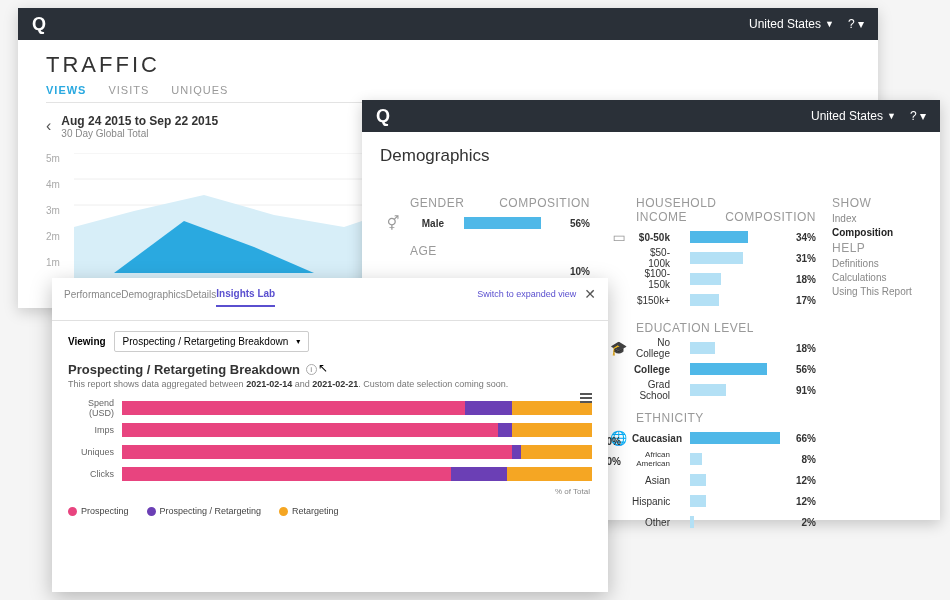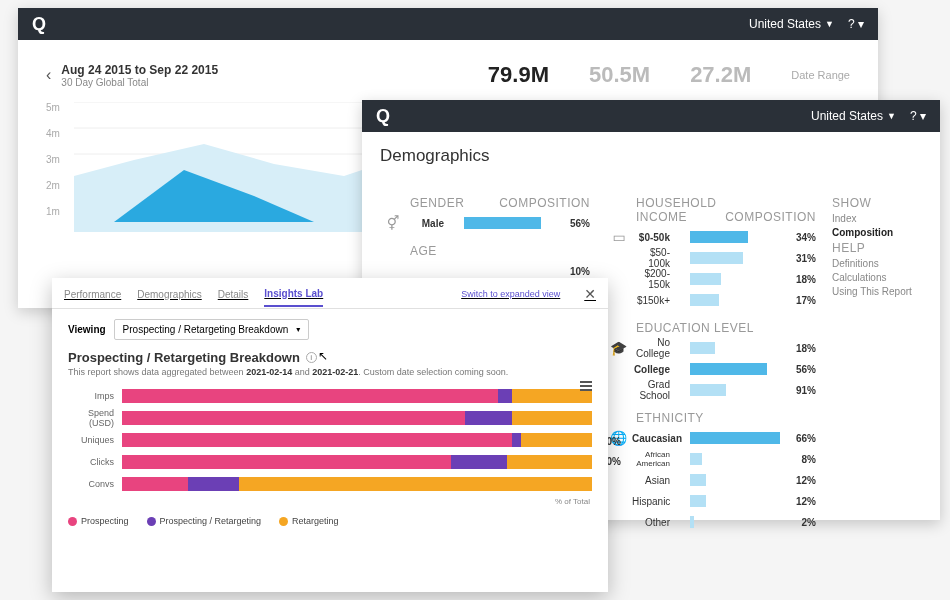--- a/index.html
+++ b/index.html
@@ -53,21 +53,21 @@
 .bar-row .pct { width: 30px; font-size: 10px; font-weight: 700; color: #333; text-align: right; }
 .demo-group { margin-bottom: 12px; }
 .side-links { font-size: 10px; color: #888; }
 .side-links .hd { font-size: 12px; letter-spacing: .5px; color: #999; margin: 0 0 3px; }
 .side-links div { margin-bottom: 3px; cursor: pointer; }
 .side-links .sel { color: #222; font-weight: 700; }
 .stray-pct { position: absolute; font-size: 10px; font-weight: 700; color: #333; }
 
 
 .win-lab { position: absolute; left: 52px; top: 278px; width: 556px; height: 314px; background: #fff; box-shadow: 0 6px 20px rgba(0,0,0,.25); }
-.lab-tabs { display: flex; border-bottom: 1px solid #e0e0e0; font-size: 10px; padding: 8px 12px 0; gap: 16px; align-items: center; text-decoration: underline; }
+.lab-tabs { display: flex; border-bottom: 1px solid #e0e0e0; font-size: 10px; padding: 8px 12px 12px; gap: 0; align-items: center; }
 .lab-tabs span { color: #888; padding-bottom: 6px; cursor: pointer; }
 .lab-tabs .active { color: #5a4fcf; border-bottom: 2px solid #5a4fcf; font-weight: 600; }
 .lab-tabs .spacer { flex: 1; }
 .lab-tabs .switch { color: #5a4fcf; font-size: 9px; cursor: pointer; }
 .lab-tabs .close { font-size: 14px; color: #555; cursor: pointer; margin-left: 8px; }
 
 .lab-body { padding: 10px 16px; }
 .viewing-row { display: flex; align-items: center; gap: 8px; font-size: 10px; margin-bottom: 10px; position: relative;}
 .viewing-row .lbl { font-weight: 700; }
 .viewing-row .dd { border: 1px solid #ccc; padding: 4px 8px; border-radius: 2px; cursor: pointer; display: flex; align-items: center; gap: 8px; }
@@ -100,20 +100,26 @@
   <div class="topbar">
     <span class="logo-q">Q</span>
     <span class="topbar-spacer"></span>
     <span class="locale">
         <span>United States</span>
         <span class="caret">▼</span>
       </span>
     <span class="help-q"><span>?</span> ▾</span>
   </div>
   <div class="traffic-body">
+    <div class="traffic-title">TRAFFIC</div>
+    <div class="tabs">
+      <span class="active">VIEWS</span>
+      <span>VISITS</span>
+      <span>UNIQUES</span>
+    </div>
     <div class="traffic-row2">
       <div class="date-nav">
         <span class="chev">‹</span>
         <div class="date-block">
           <div class="main">Aug 24 2015 to Sep 22 2015</div>
           <div class="sub">30 Day Global Total</div>
         </div>
       </div>
       <div class="metrics">
         <span class="m1">79.9M</span>
@@ -237,21 +243,21 @@
         <div class="bar-row">
             <span class="icon-slot"></span>
             <span class="label">$50-100k</span>
             <div class="bar-track">
               <div class="bar-fill light" style="width:55%"></div>
             </div>
             <span class="pct">31%</span>
           </div>
         <div class="bar-row">
             <span class="icon-slot"></span>
-            <span class="label">$200-150k</span>
+            <span class="label">$100-150k</span>
             <div class="bar-track">
               <div class="bar-fill light" style="width:32%"></div>
             </div>
             <span class="pct">18%</span>
           </div>
         <div class="bar-row">
             <span class="icon-slot"></span>
             <span class="label">$150k+</span>
             <div class="bar-track">
               <div class="bar-fill light" style="width:30%"></div>
@@ -377,59 +383,51 @@
       <span>This report shows data aggregated between </span><b>2021-02-14</b><span> and </span><b>2021-02-21</b><span>. Custom date selection coming soon.</span>
     </div>
 
     <div class="stack-chart">
       <div class="hamburger">
           <div></div>
           <div></div>
           <div></div>
         </div>
       <div class="stack-row">
+          <span class="ylab">Spend (USD)</span>
+          <div class="track">
+            <div class="seg-pink" style="width:73%"></div>
+            <div class="seg-purple" style="width:10%"></div>
+            <div class="seg-orange" style="width:17%"></div>
+          </div>
+        </div>
+      <div class="stack-row">
           <span class="ylab">Imps</span>
           <div class="track">
             <div class="seg-pink" style="width:80%"></div>
             <div class="seg-purple" style="width:3%"></div>
-            <div class="seg-orange" style="width:17%"></div>
-          </div>
-        </div>
-      <div class="stack-row">
-          <span class="ylab">Spend (USD)</span>
-          <div class="track">
-            <div class="seg-pink" style="width:73%"></div>
-            <div class="seg-purple" style="width:10%"></div>
             <div class="seg-orange" style="width:17%"></div>
           </div>
         </div>
       <div class="stack-row">
           <span class="ylab">Uniques</span>
           <div class="track">
             <div class="seg-pink" style="width:83%"></div>
             <div class="seg-purple" style="width:2%"></div>
             <div class="seg-orange" style="width:15%"></div>
           </div>
         </div>
       <div class="stack-row">
           <span class="ylab">Clicks</span>
           <div class="track">
             <div class="seg-pink" style="width:70%"></div>
             <div class="seg-purple" style="width:12%"></div>
             <div class="seg-orange" style="width:18%"></div>
           </div>
         </div>
-      <div class="stack-row">
-          <span class="ylab">Convs</span>
-          <div class="track">
-            <div class="seg-pink" style="width:14%"></div>
-            <div class="seg-purple" style="width:11%"></div>
-            <div class="seg-orange" style="width:75%"></div>
-          </div>
-        </div>
       <div class="xaxis">% of Total</div>
     </div>
 
     <div class="legend">
       <span><span class="swatch sw-pink"></span><span>Prospecting</span></span>
       <span><span class="swatch sw-purple"></span><span>Prospecting / Retargeting</span></span>
       <span><span class="swatch sw-orange"></span><span>Retargeting</span></span>
     </div>
   </div>
 </div>

